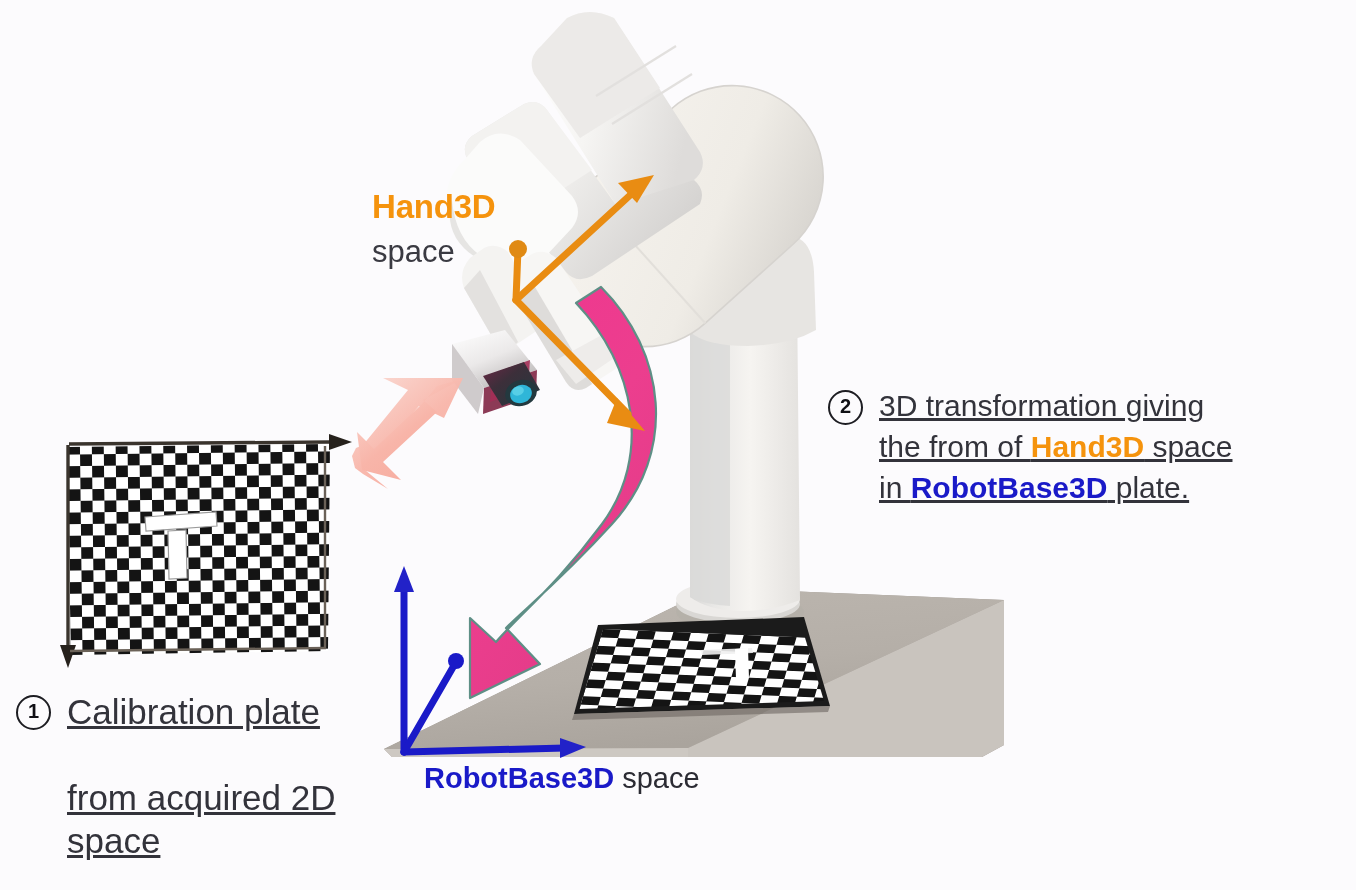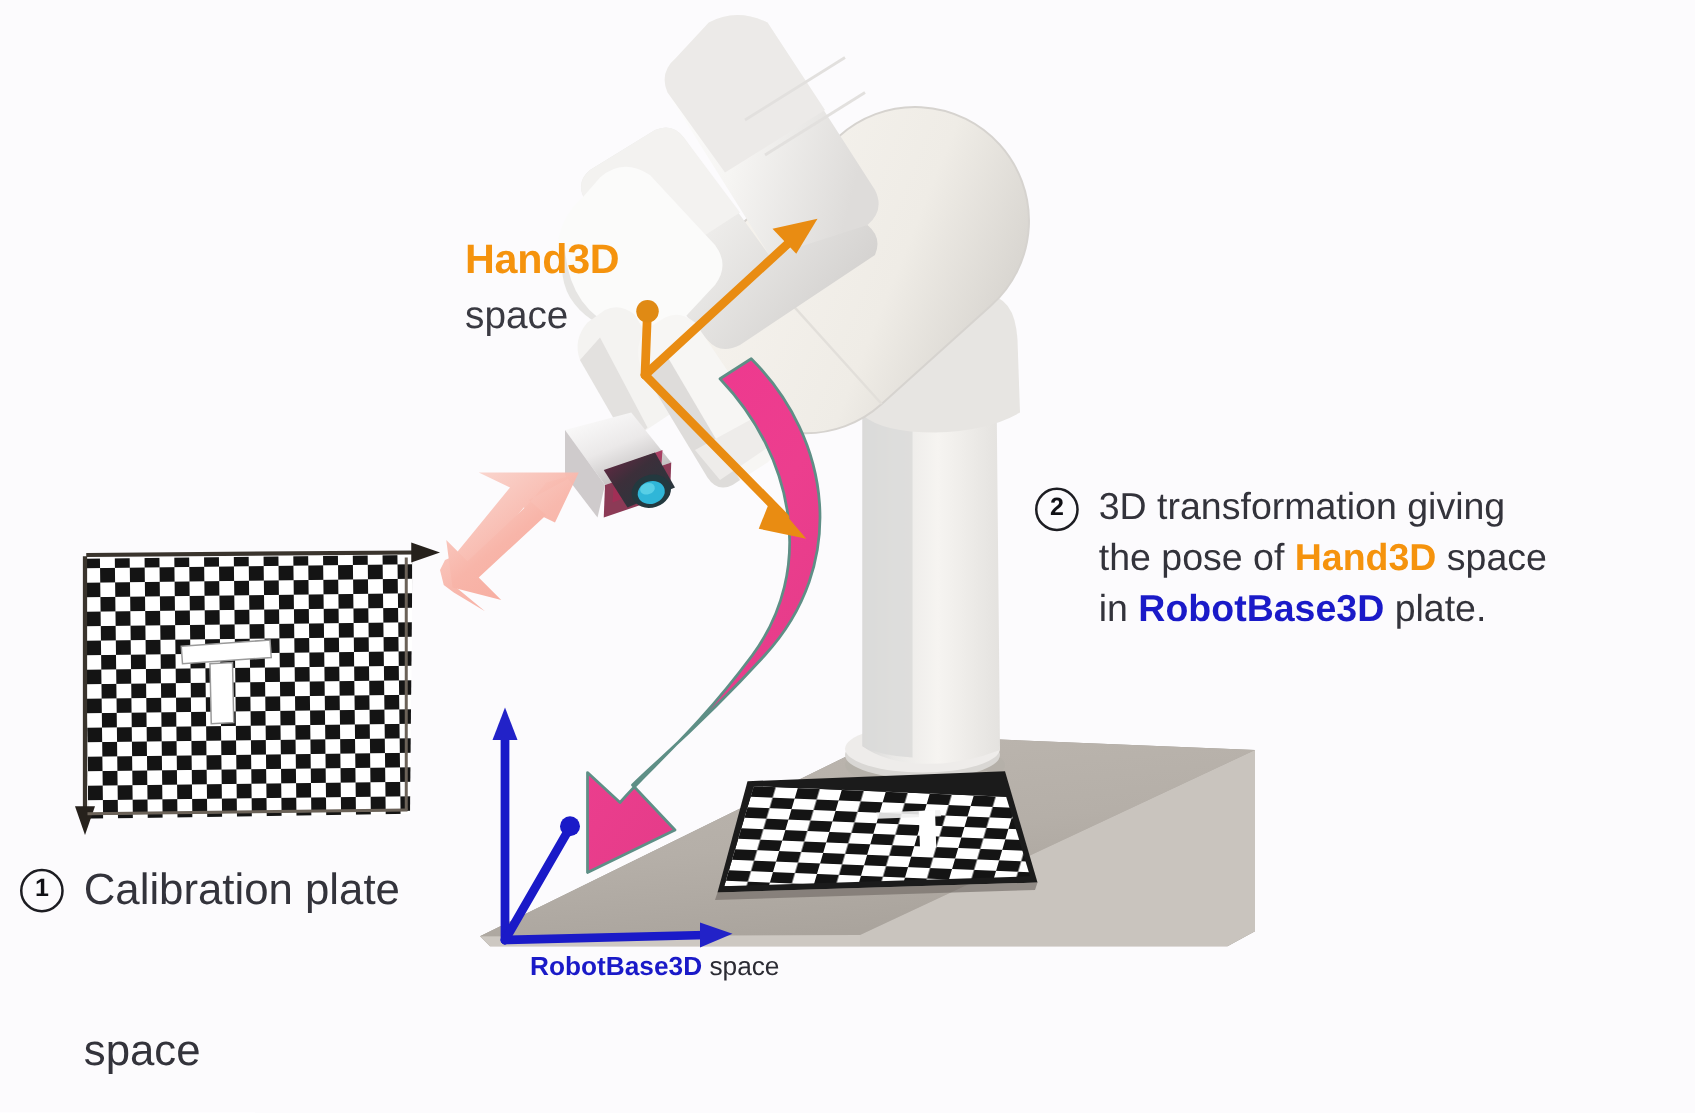--- a/index.html
+++ b/index.html
@@ -33,21 +33,21 @@
     color: #f5930d;
     letter-spacing: -0.2px;
   }
   .lbl-hand-space {
     left: 372px; top: 234px;
     font-size: 31px;
     color: #3a3a42;
   }
   .lbl-robotbase-bottom {
     left: 424px; top: 762px;
-    font-size: 21px;
+    font-size: 29px;
   }
   .lbl-robotbase-bottom b {
     color: #1a1ac8;
     font-weight: bold;
   }
   .callout {
     position: absolute;
     display: flex;
     align-items: flex-start;
   }
@@ -62,20 +62,21 @@
     font-weight: bold;
     line-height: 29px;
     text-align: center;
     margin-top: 5px;
   }
   .callout .body {
     margin-left: 16px;
     font-size: 30px;
     line-height: 41px;
     color: #33333b;
+    text-decoration: underline;
   }
   .callout .body .hand {
     color: #f5930d;
     font-weight: bold;
   }
   .callout .body .base {
     color: #1a1ac8;
     font-weight: bold;
   }
   #callout-2 { left: 828px; top: 385px; width: 520px; }
@@ -271,21 +272,21 @@
     </g>
   </svg>
 
   <div class="txt lbl-hand3d">Hand3D</div>
   <div class="txt lbl-hand-space">space</div>
 
   <div class="txt lbl-robotbase-bottom"><b>RobotBase3D</b><span> space</span></div>
 
   <div class="callout" id="callout-2">
     <div class="badge">2</div>
-    <div class="body"><span>3D transformation giving</span><br><span>the pose of </span><span class="hand">Hand3D</span><span> space</span><br><span>in </span><span class="base">RobotBase3D</span><span> plate.</span></div>
+    <div class="body"><span>3D transformation giving</span><br><span>the from of </span><span class="hand">Hand3D</span><span> space</span><br><span>in </span><span class="base">RobotBase3D</span><span> plate.</span></div>
   </div>
 
   <div class="callout" id="callout-1">
     <div class="badge">1</div>
-    <div class="body"><span>Calibration plate</span><br><br><br><span>space</span></div>
+    <div class="body"><span>Calibration plate</span><br><br><span>from acquired 2D</span><br><span>space</span></div>
   </div>
 
 </div>
 
 </body></html>

